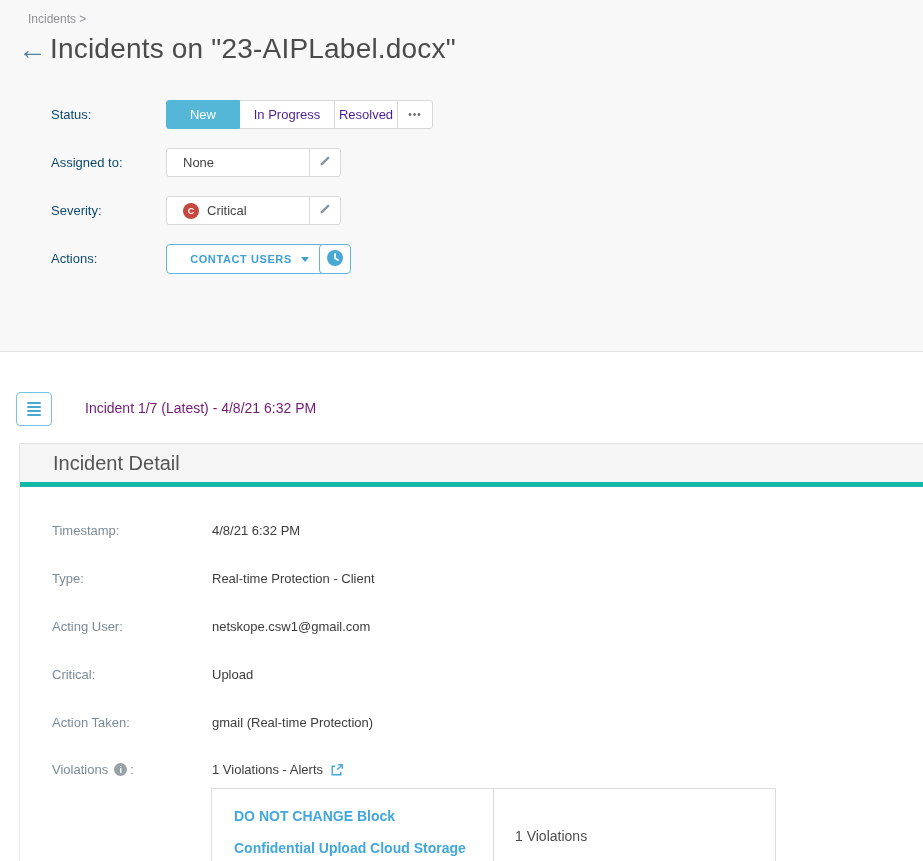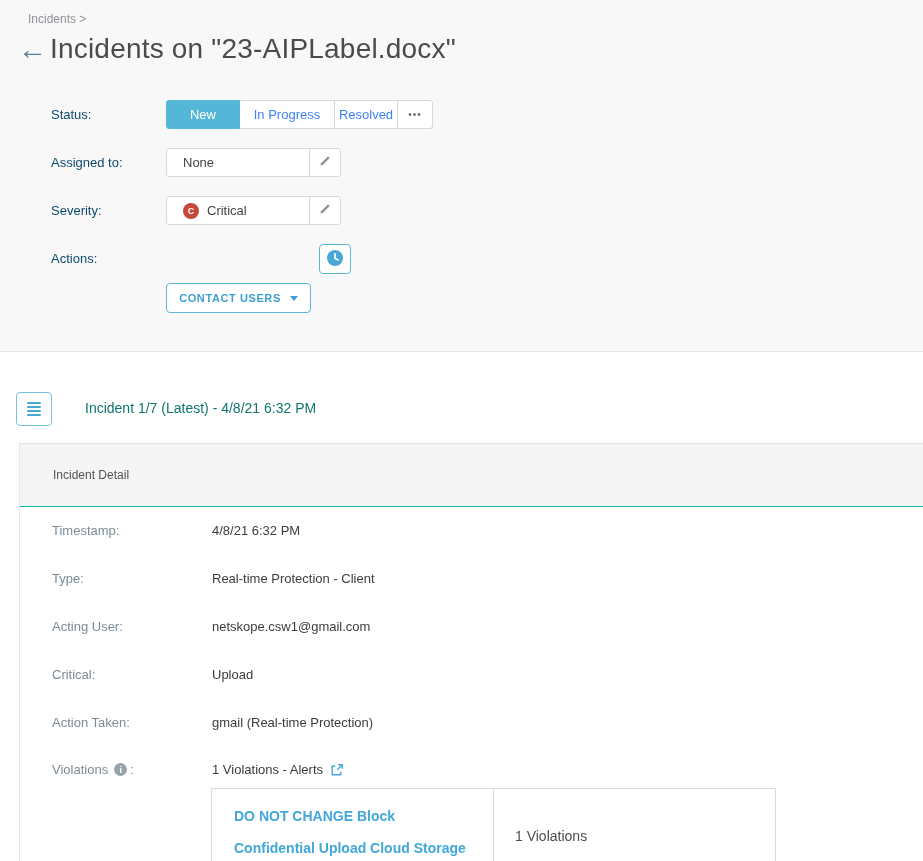--- a/index.html
+++ b/index.html
@@ -13,64 +13,64 @@
   .breadcrumb { position:absolute; top:12px; left:28px; font-size:12px; color:#8f9296; }
   .back-arrow { position:absolute; top:33px; left:18px; font-size:29px; color:#56809b;
                 line-height:32px; cursor:pointer; }
   .page-title { position:absolute; top:33px; left:50px; font-size:28px; font-weight:300;
                 color:#4b4b4b; letter-spacing:.2px; }
 
   .field-label { position:absolute; left:51px; font-size:13px; color:#0c4a6e; }
 
   
   .seg { position:absolute; left:166px; top:100px; display:flex; height:29px; }
-  .seg-btn { height:29px; border:1px solid #d8d8d9; background:#fff; color:#3b82f6;
+  .seg-btn { height:29px; border:1px solid #d8d8d9; background:#fff; color:#4c1d95;
              font-size:13px; font-family:inherit; display:flex; align-items:center;
              justify-content:center; margin-left:-1px; cursor:pointer; }
   .seg-btn:first-child { margin-left:0; border-radius:3px 0 0 3px; }
   .seg-btn.selected { background:#54b7d8; border-color:#54b7d8; color:#fff; z-index:1; }
   .seg-btn.more { border-radius:0 3px 3px 0; font-size:10px; letter-spacing:1px; color:#666; }
   .w-new{width:74px;} .w-prog{width:96px;} .w-res{width:64px;} .w-more{width:36px;}
 
   
   .edit-box { position:absolute; left:166px; width:175px; height:29px; background:#fff;
               border:1px solid #d9d9da; border-radius:3px; display:flex; align-items:stretch; }
   .edit-box .val { flex:1; display:flex; align-items:center; padding-left:16px;
                    font-size:13px; color:#444; }
   .edit-box .pencil-btn { width:31px; border-left:1px solid #d9d9da; display:flex;
                           align-items:center; justify-content:center; cursor:pointer; background:#fff;
                           border-top:none;border-right:none;border-bottom:none; border-radius:0 3px 3px 0; }
   .sev-badge { width:16px; height:16px; border-radius:50%; background:#c5473d; color:#fff;
                font-size:9px; font-weight:bold; display:inline-flex; align-items:center;
                justify-content:center; margin-right:8px; }
 
   
-  .contact-btn { position:absolute; left:166px; top:244px; width:145px; height:30px;
+  .contact-btn { position:absolute; left:166px; top:244px; width:167px; height:30px;
                  background:#fff; border:1px solid #5fb5da; border-radius:4px; color:#3d9fd3;
                  font-size:11px; font-weight:bold; letter-spacing:.6px; font-family:inherit;
-                 display:flex; align-items:center; justify-content:center; gap:9px; cursor:pointer;margin-top:39px; }
+                 display:flex; align-items:center; justify-content:center; gap:9px; cursor:pointer; }
   .caret-down { width:0; height:0; border-left:4px solid transparent;
                 border-right:4px solid transparent; border-top:5px solid #3d9fd3; }
   .clock-btn { position:absolute; left:319px; top:244px; width:32px; height:30px; background:#fff;
                border:1px solid #5fb5da; border-radius:4px; display:flex; align-items:center;
                justify-content:center; cursor:pointer; }
 
   
   .burger-btn { position:absolute; left:16px; top:392px; width:36px; height:34px; background:#fff;
                 border:1px solid #74c3e2; border-radius:4px; display:flex; flex-direction:column;
                 align-items:center; justify-content:center; gap:2px; cursor:pointer; }
   .burger-btn i { display:block; width:14px; height:2px; background:#4aa9d4; border-radius:1px; }
-  .incident-nav-text { position:absolute; left:85px; top:400px; font-size:14px; color:#0f766e; }
+  .incident-nav-text { position:absolute; left:85px; top:400px; font-size:14px; color:#701a75; }
 
   
   .detail-panel { position:absolute; left:19px; top:443px; right:0; bottom:0;
                   background:#fff; border-left:1px solid #e6e6e7; }
-  .detail-header { height:64px; background:#f5f5f6; border-top:1px solid #e1e1e2;
-                   border-bottom:1px solid #14b8a6; display:flex; align-items:center;
-                   padding-left:33px; font-size:12px; color:#545454; }
+  .detail-header { height:44px; background:#f5f5f6; border-top:1px solid #e1e1e2;
+                   border-bottom:5px solid #14b8a6; display:flex; align-items:center;
+                   padding-left:33px; font-size:20px; color:#545454; }
   .detail-row-label { position:absolute; left:52px; font-size:13px; color:#7c8b98;
                       display:flex; align-items:center; }
   .detail-row-value { position:absolute; left:212px; font-size:13px; color:#3c3c3c;
                       display:flex; align-items:center; }
   .info-icon { width:13px; height:13px; border-radius:50%; background:#97a1a8; color:#fff;
                display:inline-flex; align-items:center; justify-content:center;
                margin:0 3px 0 6px; font-size:9px; font-weight:bold; font-style:normal; }
   .info-icon::before { content:"i"; }
   .ext-link-icon { margin-left:7px; display:inline-flex; }
 

